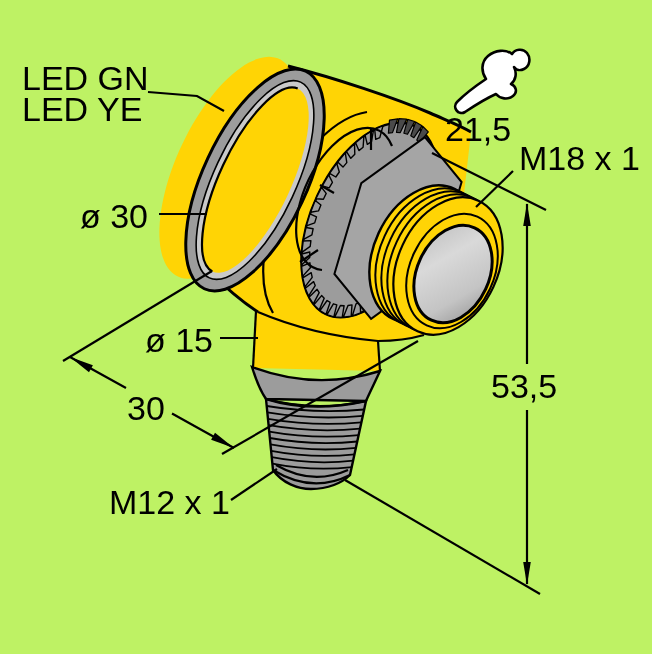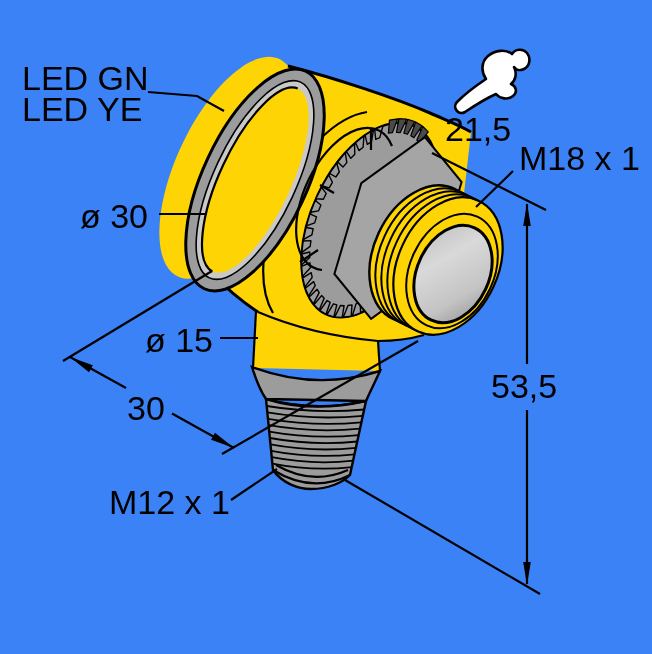--- a/index.html
+++ b/index.html
@@ -1,16 +1,16 @@
 <!DOCTYPE html>
 <html><head>
 <meta charset="utf-8">
 <style>
   html,body{margin:0;padding:0;background:#fff;}
-  .canvas{position:relative;width:652px;height:654px;background:#3b82f6;overflow:hidden;
+  .canvas{position:relative;width:652px;height:654px;background:#bef264;overflow:hidden;
           font-family:"Liberation Sans","DejaVu Sans",sans-serif;}
   svg{display:block;}
   svg text{font-family:"Liberation Sans","DejaVu Sans",sans-serif;font-size:34px;fill:#000;}
   .dimline{stroke:#000;stroke-width:2.2;fill:none;}
   .thickline{stroke:#000;stroke-width:3;fill:none;}
   .arrow{fill:#000;stroke:none;}
 </style>
 </head>
 <body>
 

